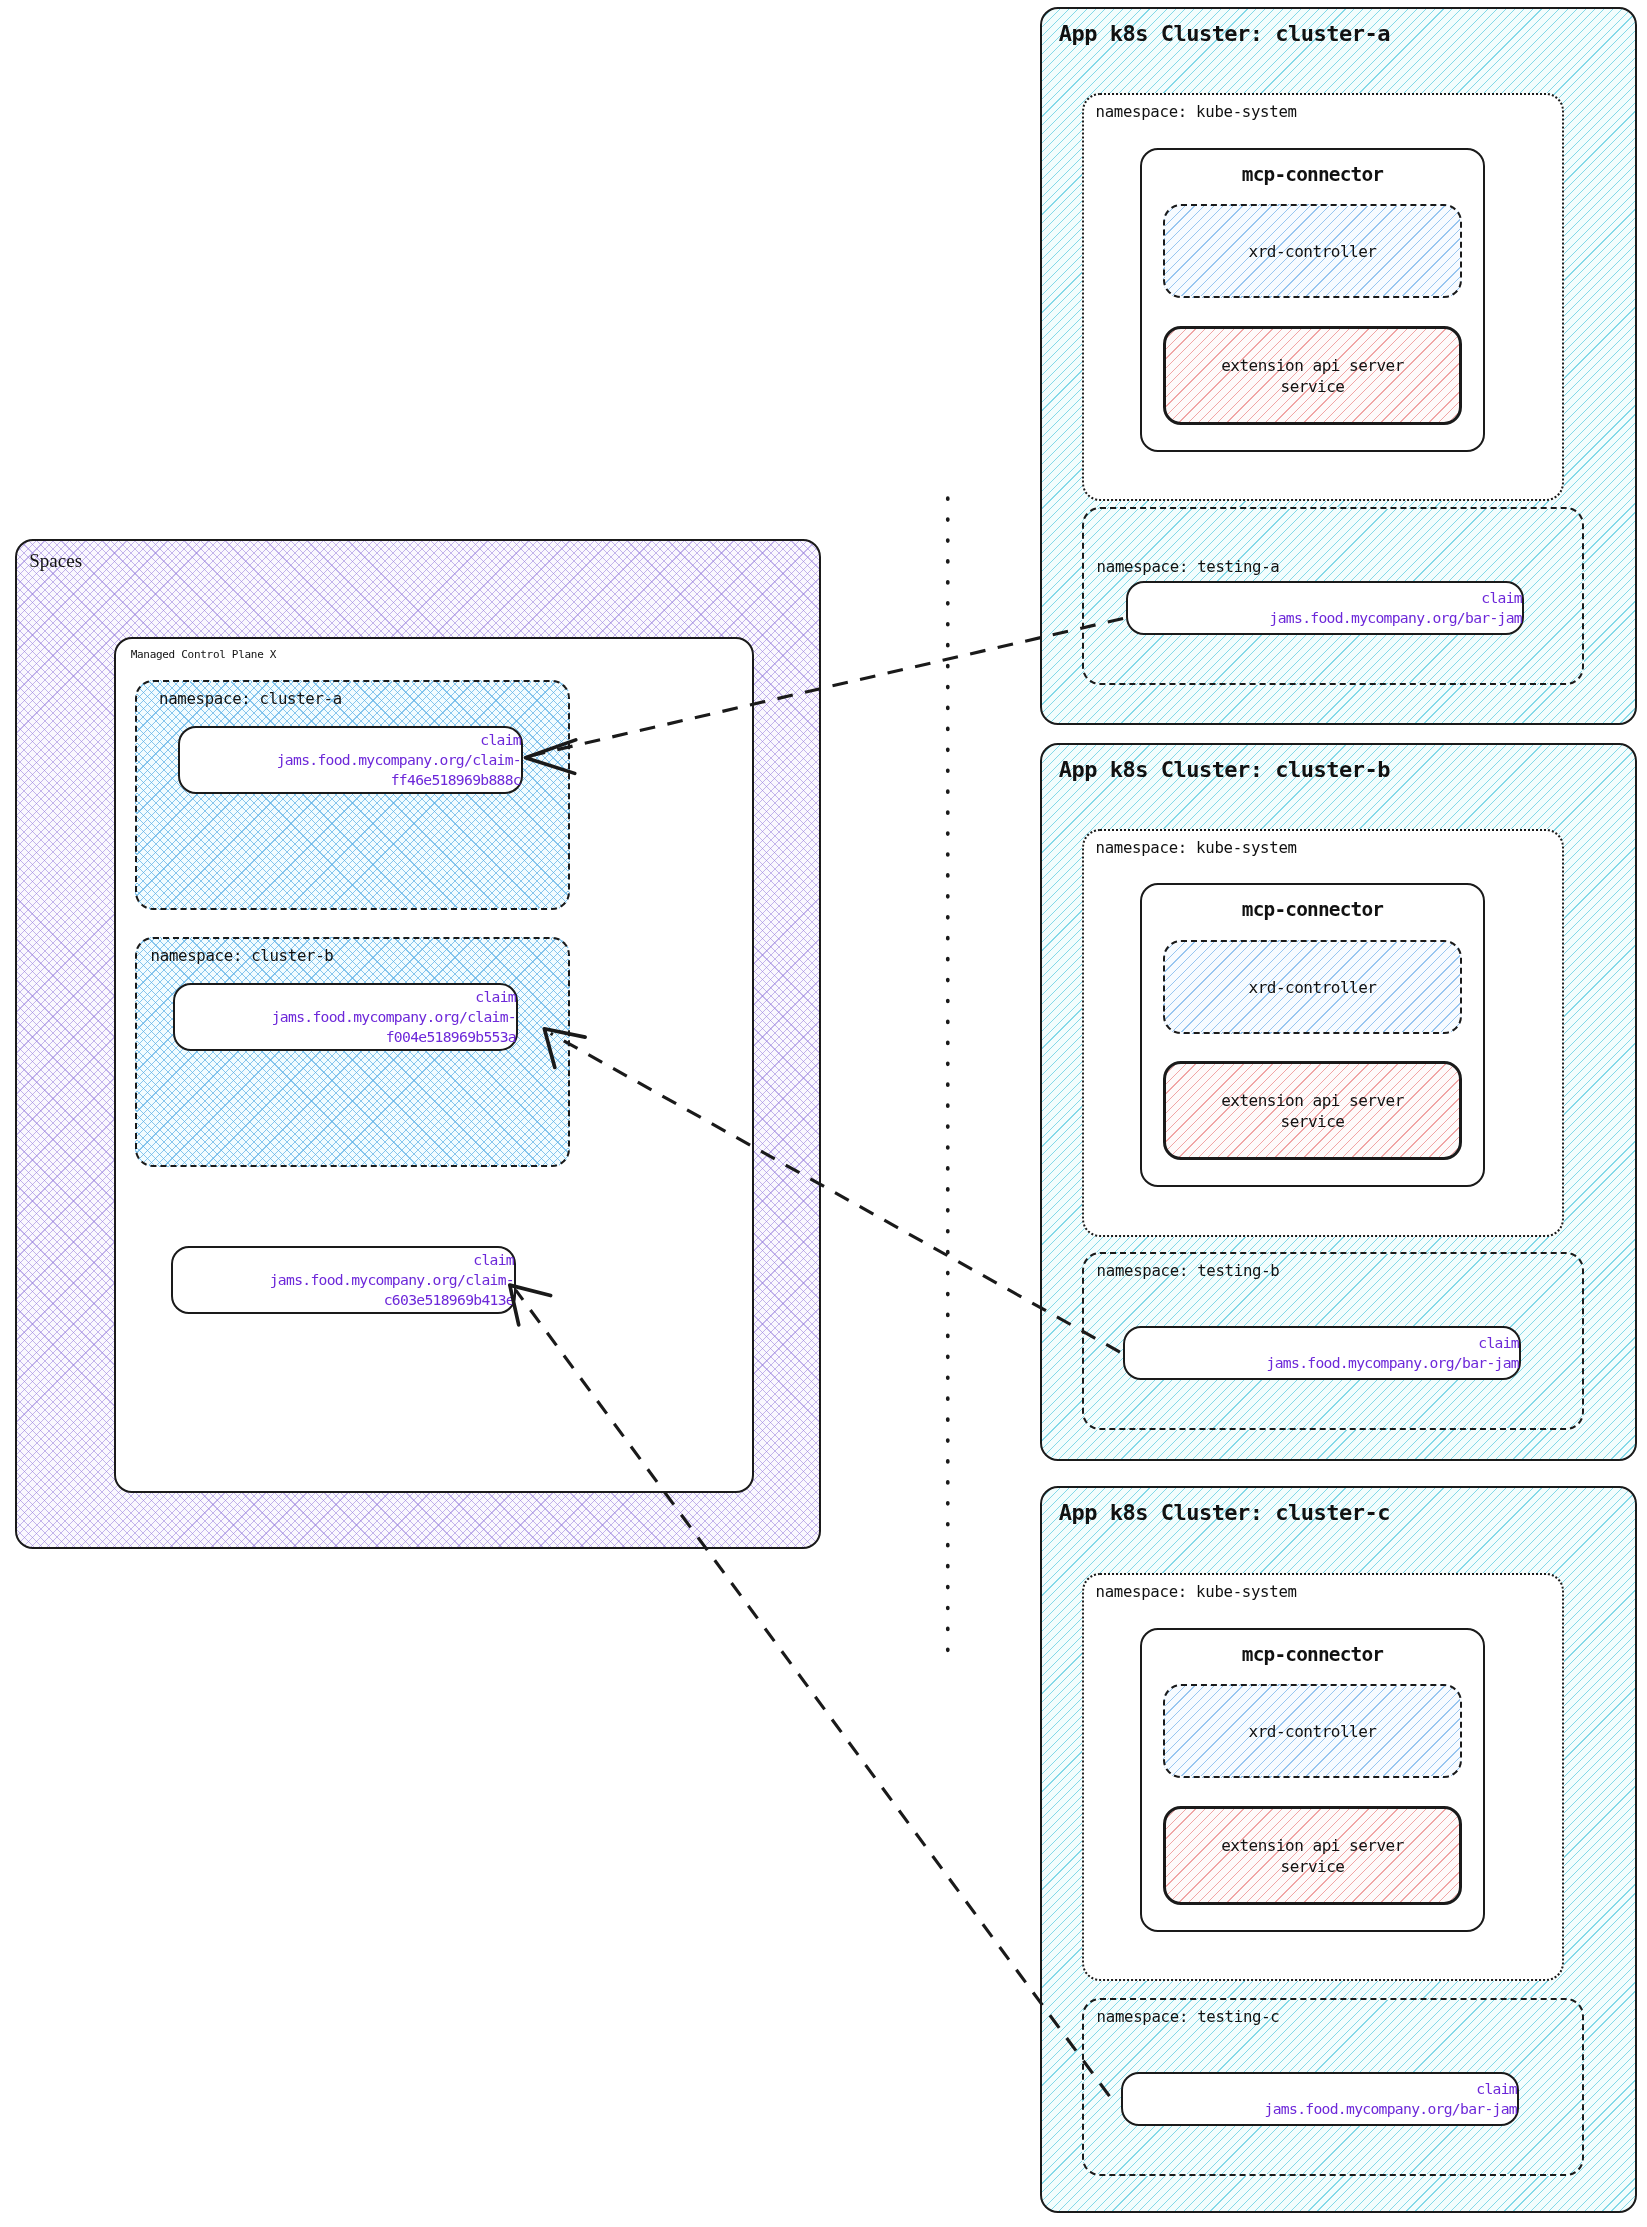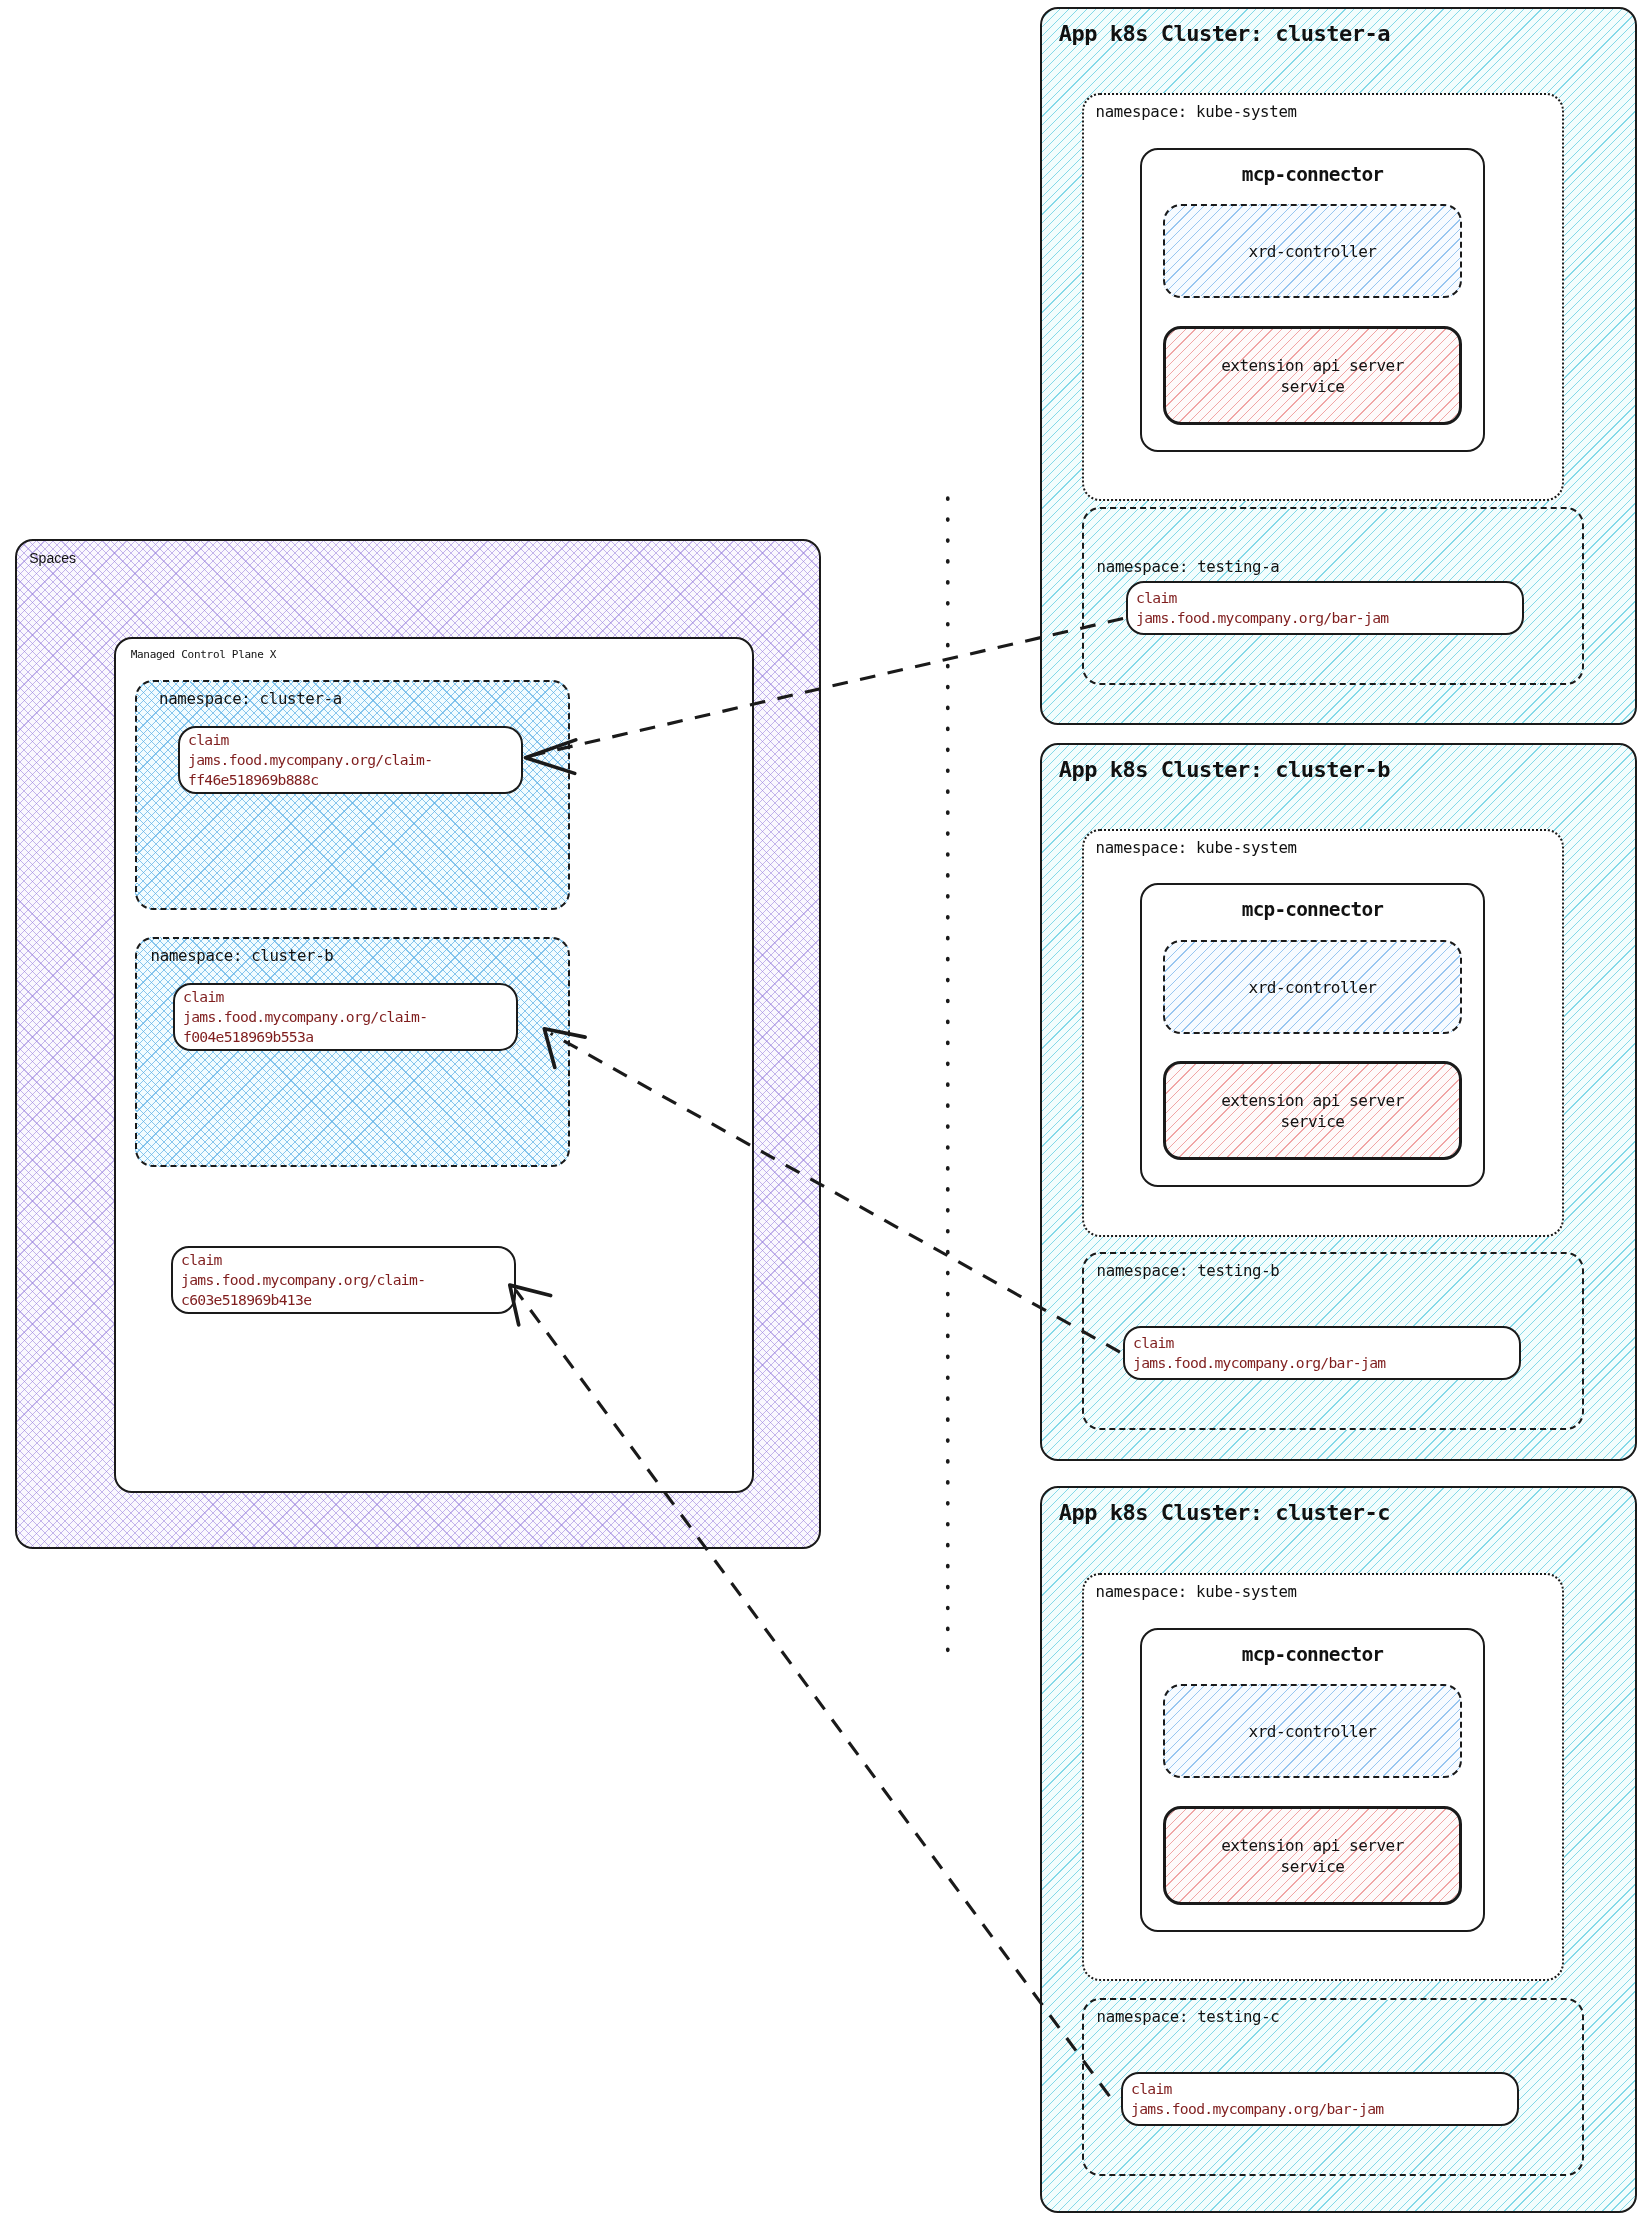--- a/index.html
+++ b/index.html
@@ -55,42 +55,42 @@
 
   
   .lbl{
     position:absolute;
     font-family:"DejaVu Sans Mono", monospace;
     color:#111111;
     white-space:nowrap;
     letter-spacing:-0.3px;
   }
   .lbl-space{
-    font-family:Liberation Sans, sans-serif;
-    font-size:14px; letter-spacing:0;
+    font-family:Liberation Serif, serif;
+    font-size:19px; letter-spacing:0;
   }
   .lbl-cluster{ font-size:22px; font-weight:bold; letter-spacing:-0.5px;}
   .lbl-mcp{ font-size:11px; }
   .lbl-ns{ font-size:15.7px; }
 
   .ctr{
     position:absolute; left:0; right:0;
     text-align:center;
     font-family:"DejaVu Sans Mono", monospace;
     color:#111111;
   }
   .ctr-title{ font-size:19.4px; font-weight:bold; letter-spacing:-0.8px;}
   .ctr-mid{ font-size:16px; letter-spacing:-0.5px;}
 
   .claim-text{
-    position:absolute; left:8px; right:0; top:50%;
+    position:absolute; left:0; right:0; top:50%;
     transform:translateY(-50%);
-    text-align:left;
-    font-family:"DejaVu Sans Mono", monospace;
-    font-size:14.7px; line-height:20px; color:#7f1d1d;
+    text-align:right;
+    font-family:"DejaVu Sans Mono", monospace;
+    font-size:14.7px; line-height:20px; color:#6d28d9;
     letter-spacing:-0.7px;
   }
 
   svg.overlay{position:absolute;left:0;top:0;width:1647px;height:2227px;pointer-events:none;}
 </style>
 </head>
 <body>
 
 <div id="stage">
 

